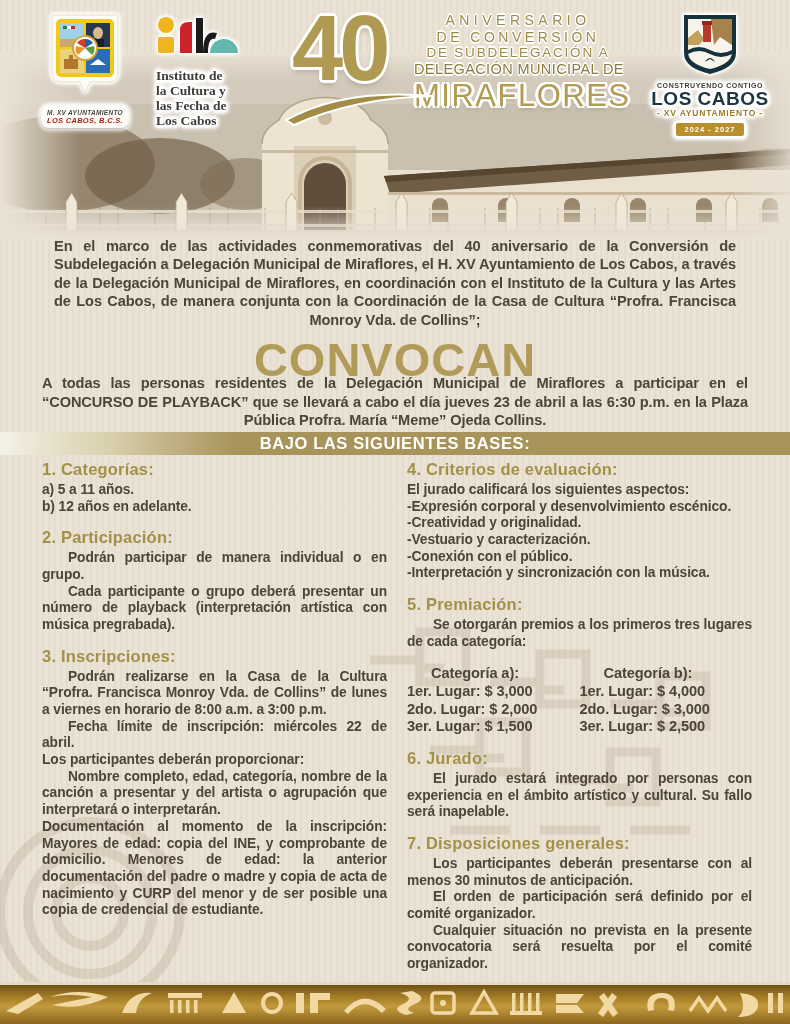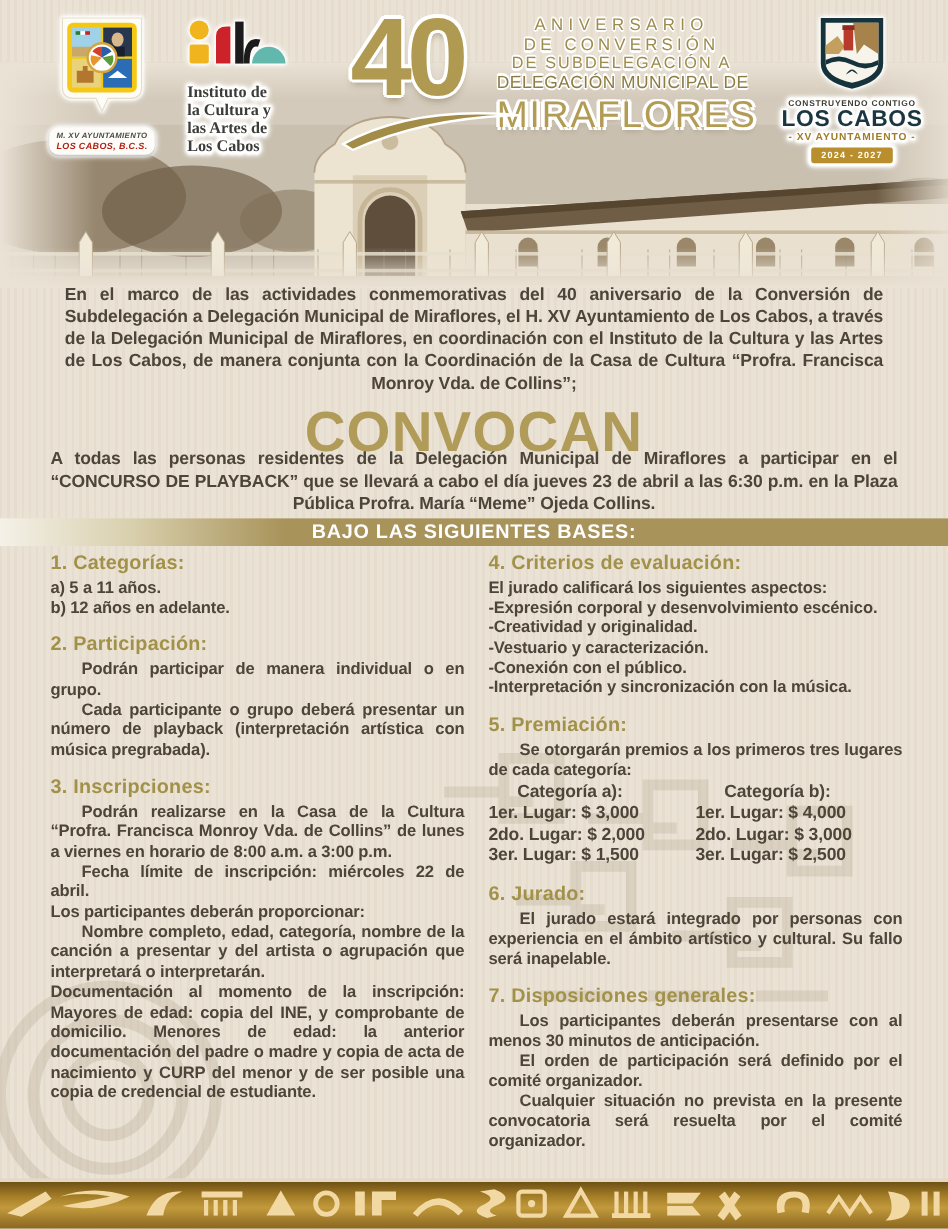--- a/index.html
+++ b/index.html
@@ -67,21 +67,21 @@
   .banner span{color:#fff;font-size:16.5px;font-weight:800;letter-spacing:.6px;}
   
   .columns{position:absolute;top:458px;left:0;right:0;bottom:40px;padding:0 38px 0 42px;z-index:2;
     display:flex;gap:20px;}
   .col{flex:1;font-size:13.8px;font-weight:bold;line-height:1.21;letter-spacing:-.1px;}
   .sec-title{font-size:16.5px;font-weight:800;color:#a29149;margin:13px 0 2px;letter-spacing:.2px;}
   .sec-title.first{margin-top:2px;}
   .col p{margin:0;text-align:justify;}
   .col p.nj{text-align:left;}
   .ind{text-indent:26px;}
-  .prizes{display:flex;margin-top:2px;}
+  .prizes{display:flex;margin-top:15px;}
   .pcol{flex:1;}
   .pcol .ph{text-indent:24px;text-align:left;}
   .pcol p{font-size:14.6px;white-space:nowrap;text-align:left;}
   
   .band{position:absolute;left:0;right:0;bottom:0;height:39px;z-index:4;
     background:linear-gradient(180deg,#6e5115 0%,#a37c27 30%,#c29a3c 55%,#8a6620 100%);
     border-top:3px solid #e3d9c5;}
 </style>
 </head>
 <body>
@@ -190,21 +190,21 @@
     <svg width="84" height="48" viewBox="0 0 84 48">
       <circle cx="10" cy="9" r="8" fill="#f0b51e"></circle>
       <rect x="2" y="21" width="16" height="16" rx="2" fill="#f0b51e"></rect>
       <path d="M24,37 V14 q0,-8 9,-8 h3 V37 Z" fill="#cc2229"></path>
       <rect x="40" y="2" width="7" height="35" fill="#1b1b1b"></rect>
       <path d="M47,37 q0,-24 14,-20 l-2,6 q-7,-2 -7,14 z" fill="#1b1b1b"></path>
       <path d="M54,37 a14,14 0 0 1 28,0 z" fill="#62b8ad"></path>
     </svg>
     <div class="tl b">Instituto de</div>
     <div class="tl b">la Cultura y</div>
-    <div class="tl b">las Artes de</div>
+    <div class="tl b">las Fecha de</div>
     <div class="tl b">Los Cabos</div>
   </div>
 
   <div class="forty">
     <svg class="swoosh" width="150" height="40" viewBox="0 0 150 40">
       <path d="M2,34 Q60,2 148,10 Q70,12 10,39 Z" fill="#a28c48" stroke="#ffffff" stroke-width="2"></path>
     </svg>
     <div class="num">40</div>
     <div class="lines">
       <div class="goldline gl1">ANIVERSARIO</div>

